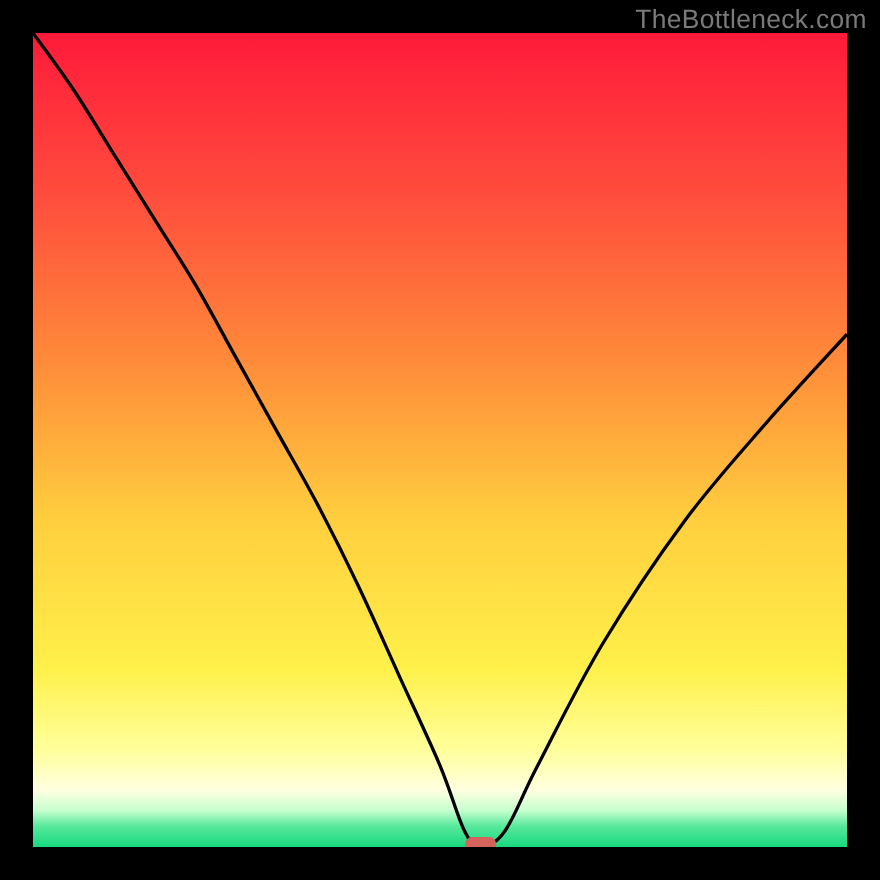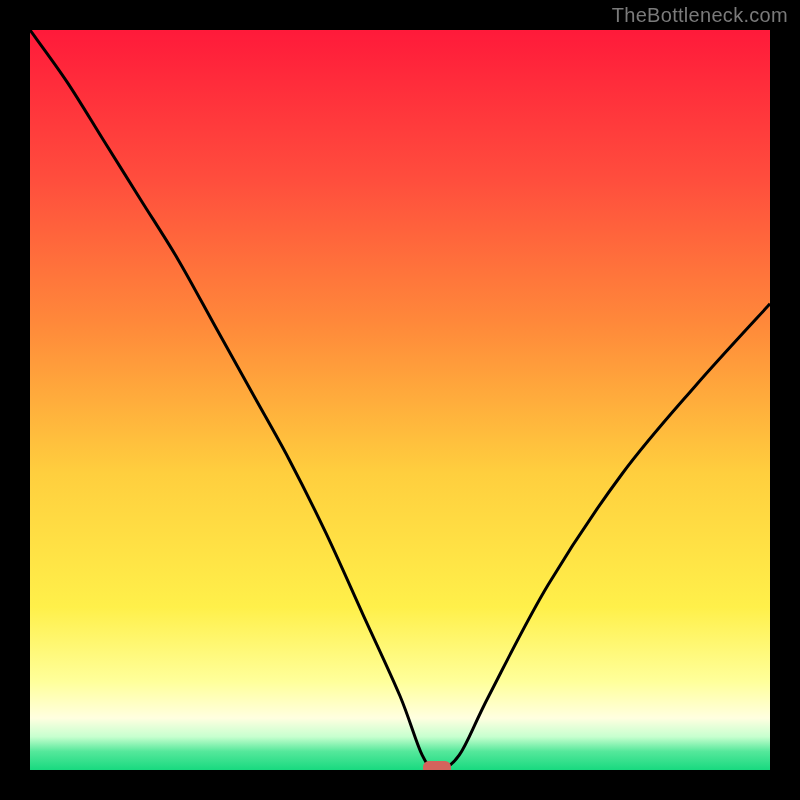--- a/index.html
+++ b/index.html
@@ -24,21 +24,21 @@
     left: 30px;
     top: 30px;
     width: 740px;
     height: 740px;
   }
   .watermark {
     position: absolute;
     top: 4px;
     right: 12px;
     color: #7a7a7a;
-    font-size: 20px;
+    font-size: 24px;
     font-weight: 500;
     letter-spacing: 0.3px;
     user-select: none;
   }
   svg { display: block; }
 </style>
 </head>
 <body>
 
 <div class="frame">

